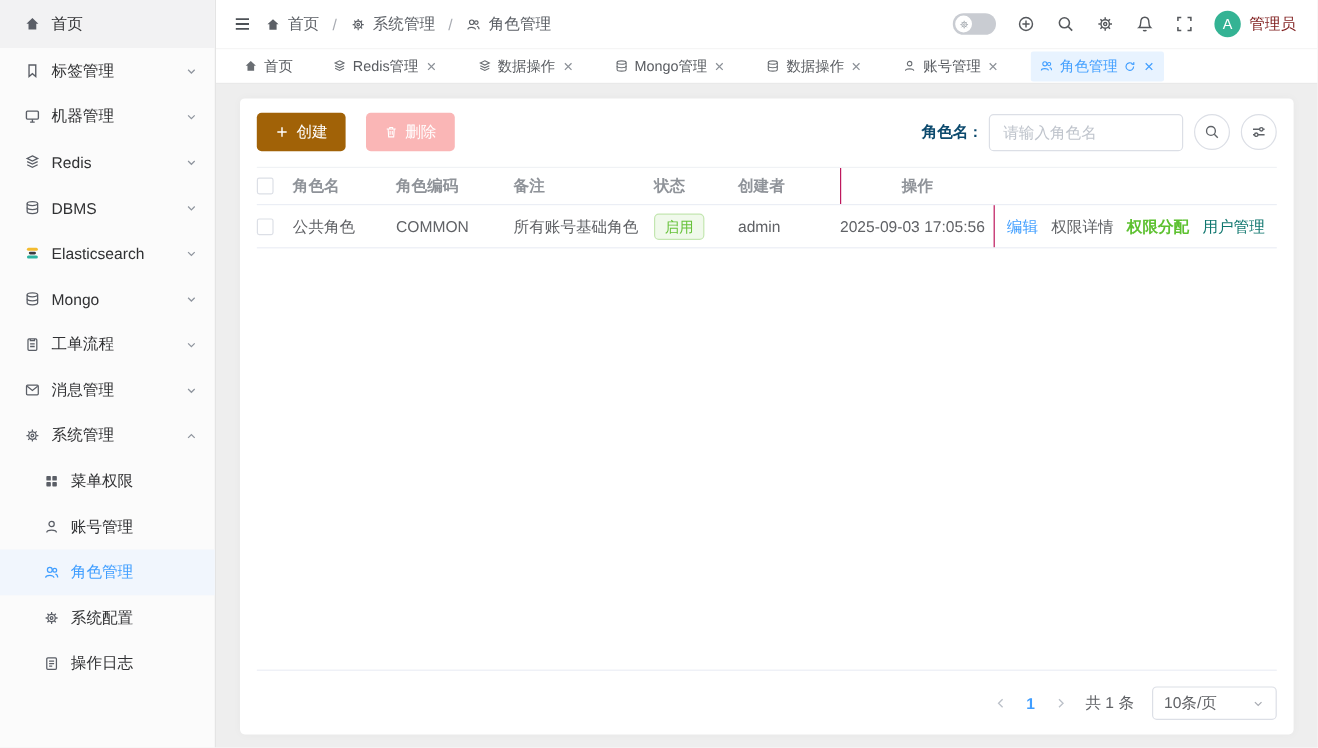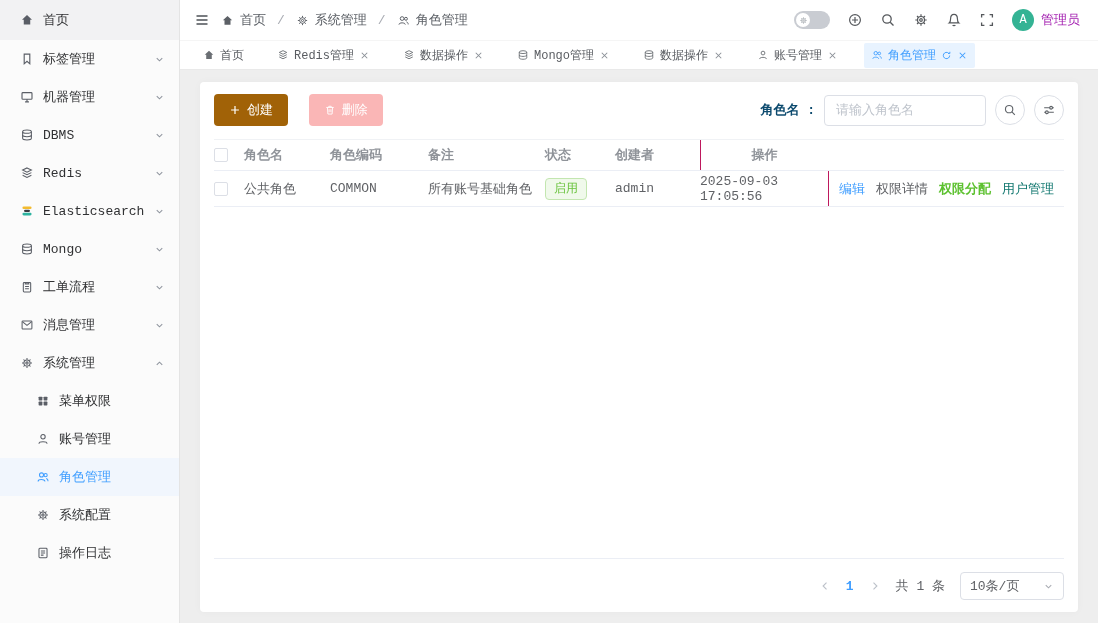--- a/index.html
+++ b/index.html
@@ -4,21 +4,21 @@
 <style>
   * { box-sizing: border-box; }
   html,body { margin:0; padding:0; }
   body {
     width:1098px; height:623px; overflow:hidden;
     font-family:"Liberation Sans","DejaVu Sans",sans-serif;
     font-size:13px; color:#606266; background:#eeeeee;
   }
   svg { display:block; }
   .icon { width:14px; height:14px; color:inherit; }
-  .app { display:flex; width:1098px; height:623px;font-family:Liberation Mono, monospace; }
+  .app { display:flex; width:1098px; height:623px; }
 
   
   .sidebar { width:180px; flex-shrink:0; background:#fbfbfb; border-right:1px solid #e4e4e4; }
   .side-item { display:flex; align-items:center; height:38px; padding:0 14px 0 20px; color:#303133; cursor:pointer; }
   .side-item .icon { color:#5a5e66; }
   .side-item .lbl { flex:1; margin-left:9px; white-space:nowrap; }
   .side-item .chev { width:11px; height:11px; color:#8f959e; }
   .chev.up { transform:rotate(180deg); }
   .side-item.home { height:40px; background:#f2f2f3; }
   .side-sub { padding-left:36px; }
@@ -36,21 +36,21 @@
   .crumb .icon { width:13px; height:13px; color:#5c6066; }
   .crumb-sep { color:#a8abb2; }
   .actions { display:flex; align-items:center; gap:17px; color:#55585c; }
   .toggle { width:36px; height:18px; border-radius:9px; background:#c9ccd2; position:relative; cursor:pointer; }
   .toggle .knob { position:absolute; left:2px; top:2px; width:14px; height:14px; border-radius:50%; background:#fff; display:flex; align-items:center; justify-content:center; color:#9aa0a6; }
   .toggle .knob svg { width:9px; height:9px; }
   .act-icon { cursor:pointer; display:flex; }
   .act-icon svg { width:16px; height:16px; }
   .userbox { display:flex; align-items:center; gap:7px; cursor:pointer; }
   .avatar { width:22px; height:22px; border-radius:50%; background:#34b394; color:#fff; font-size:12px; display:flex; align-items:center; justify-content:center; }
-  .username { color:#a21caf; }
+  .username { color:#7f1d1d; }
 
   
   .tabsbar { height:30px; background:#fff; border-top:1px solid #f5f5f5; border-bottom:1px solid #e9e9e9; display:flex; align-items:center; padding:0 16px; gap:19px; font-size:12px; color:#595c61; }
   .tab { display:flex; align-items:center; gap:5px; padding:4px 7px; border-radius:2px; cursor:pointer; white-space:nowrap; }
   .tab .icon { width:12px; height:12px; color:#6a6e73; }
   .tab .x, .tab .rf { width:11px; height:11px; color:#8b9097; cursor:pointer; }
   .tab.active { background:#e8f3ff; color:#409eff; }
   .tab.active .icon, .tab.active .x, .tab.active .rf { color:#409eff; }
 
   
@@ -229,32 +229,32 @@
       <svg class="icon">
           <use href="#i-monitor"></use>
         </svg>
       <span class="lbl">机器管理</span>
       <svg class="chev">
           <use href="#i-chev"></use>
         </svg>
     </div>
     <div class="side-item">
       <svg class="icon">
+          <use href="#i-redis"></use>
+        </svg>
+      <span class="lbl">Redis</span>
+      <svg class="chev">
+          <use href="#i-chev"></use>
+        </svg>
+    </div>
+    <div class="side-item">
+      <svg class="icon">
           <use href="#i-db"></use>
         </svg>
       <span class="lbl">DBMS</span>
-      <svg class="chev">
-          <use href="#i-chev"></use>
-        </svg>
-    </div>
-    <div class="side-item">
-      <svg class="icon">
-          <use href="#i-redis"></use>
-        </svg>
-      <span class="lbl">Redis</span>
       <svg class="chev">
           <use href="#i-chev"></use>
         </svg>
     </div>
     <div class="side-item">
       <svg class="icon">
           <use href="#i-elastic"></use>
         </svg>
       <span class="lbl">Elasticsearch</span>
       <svg class="chev">

